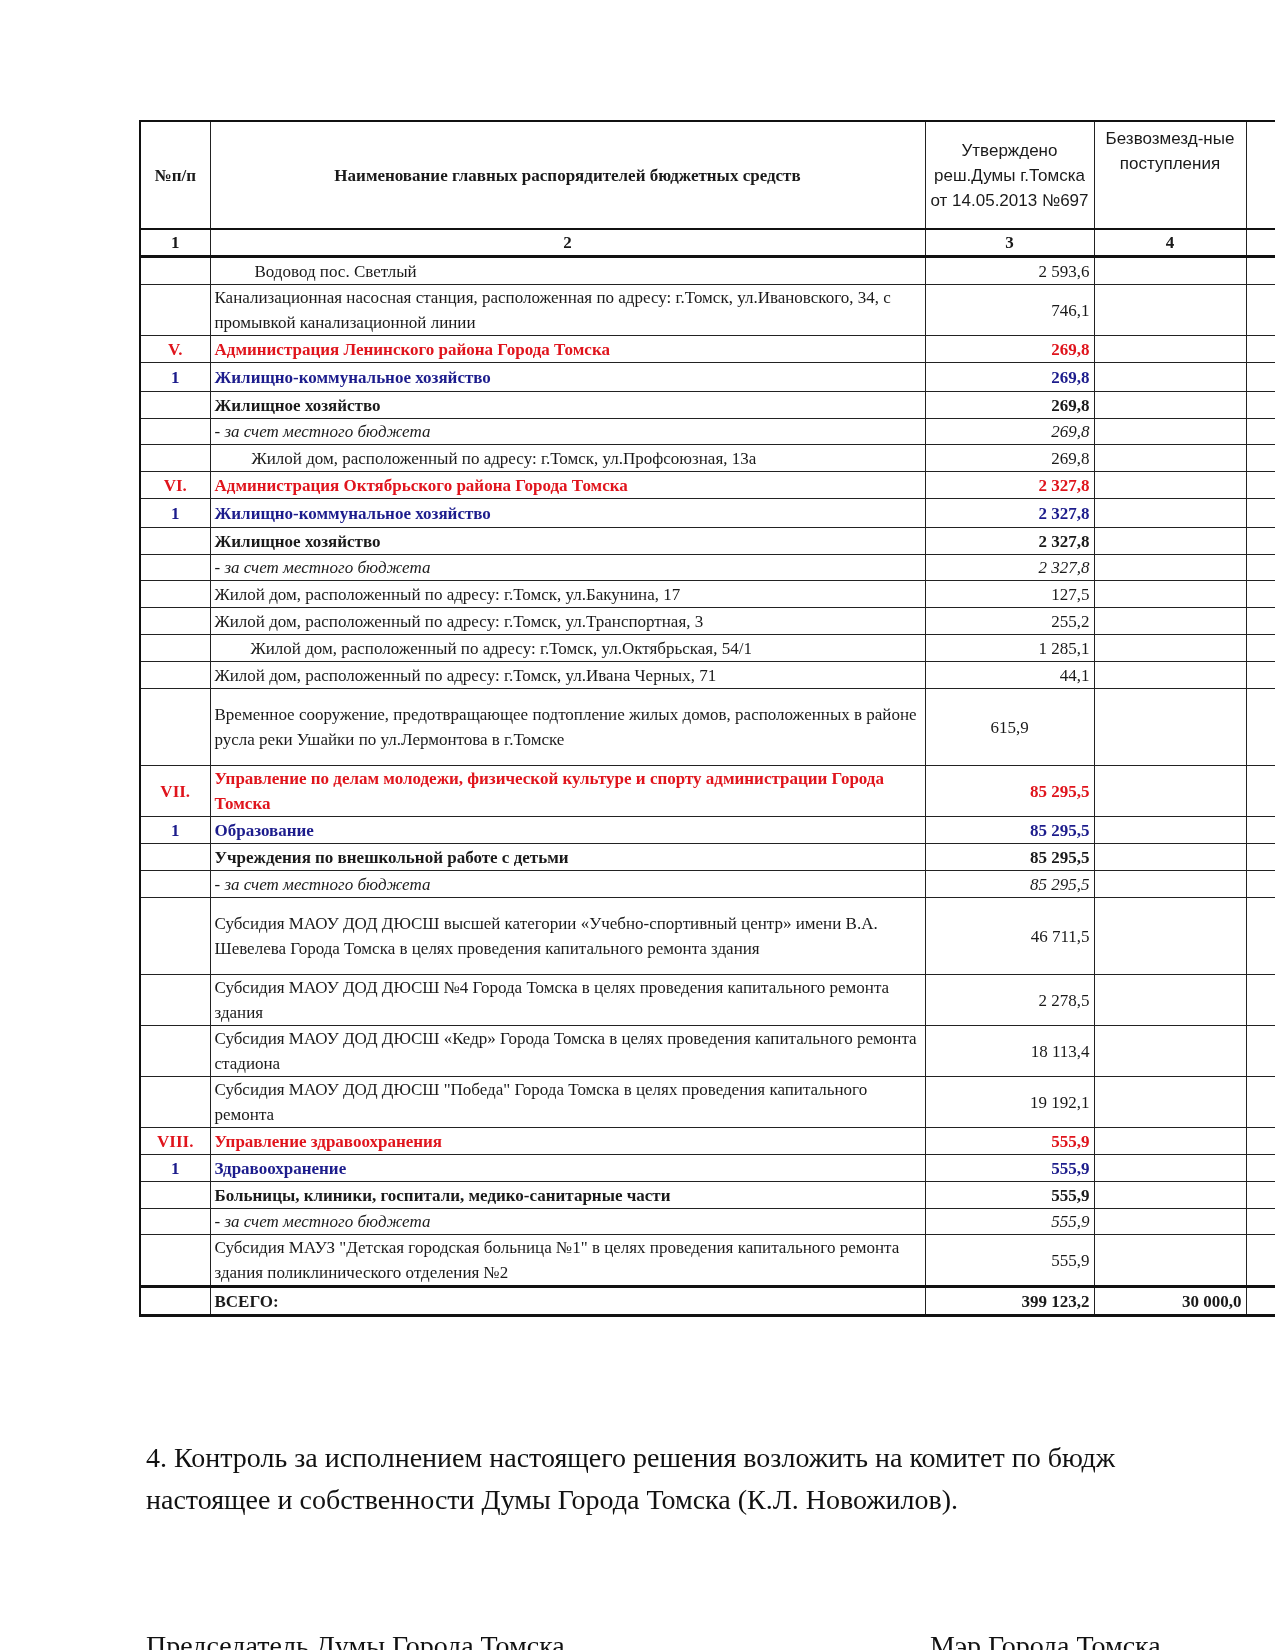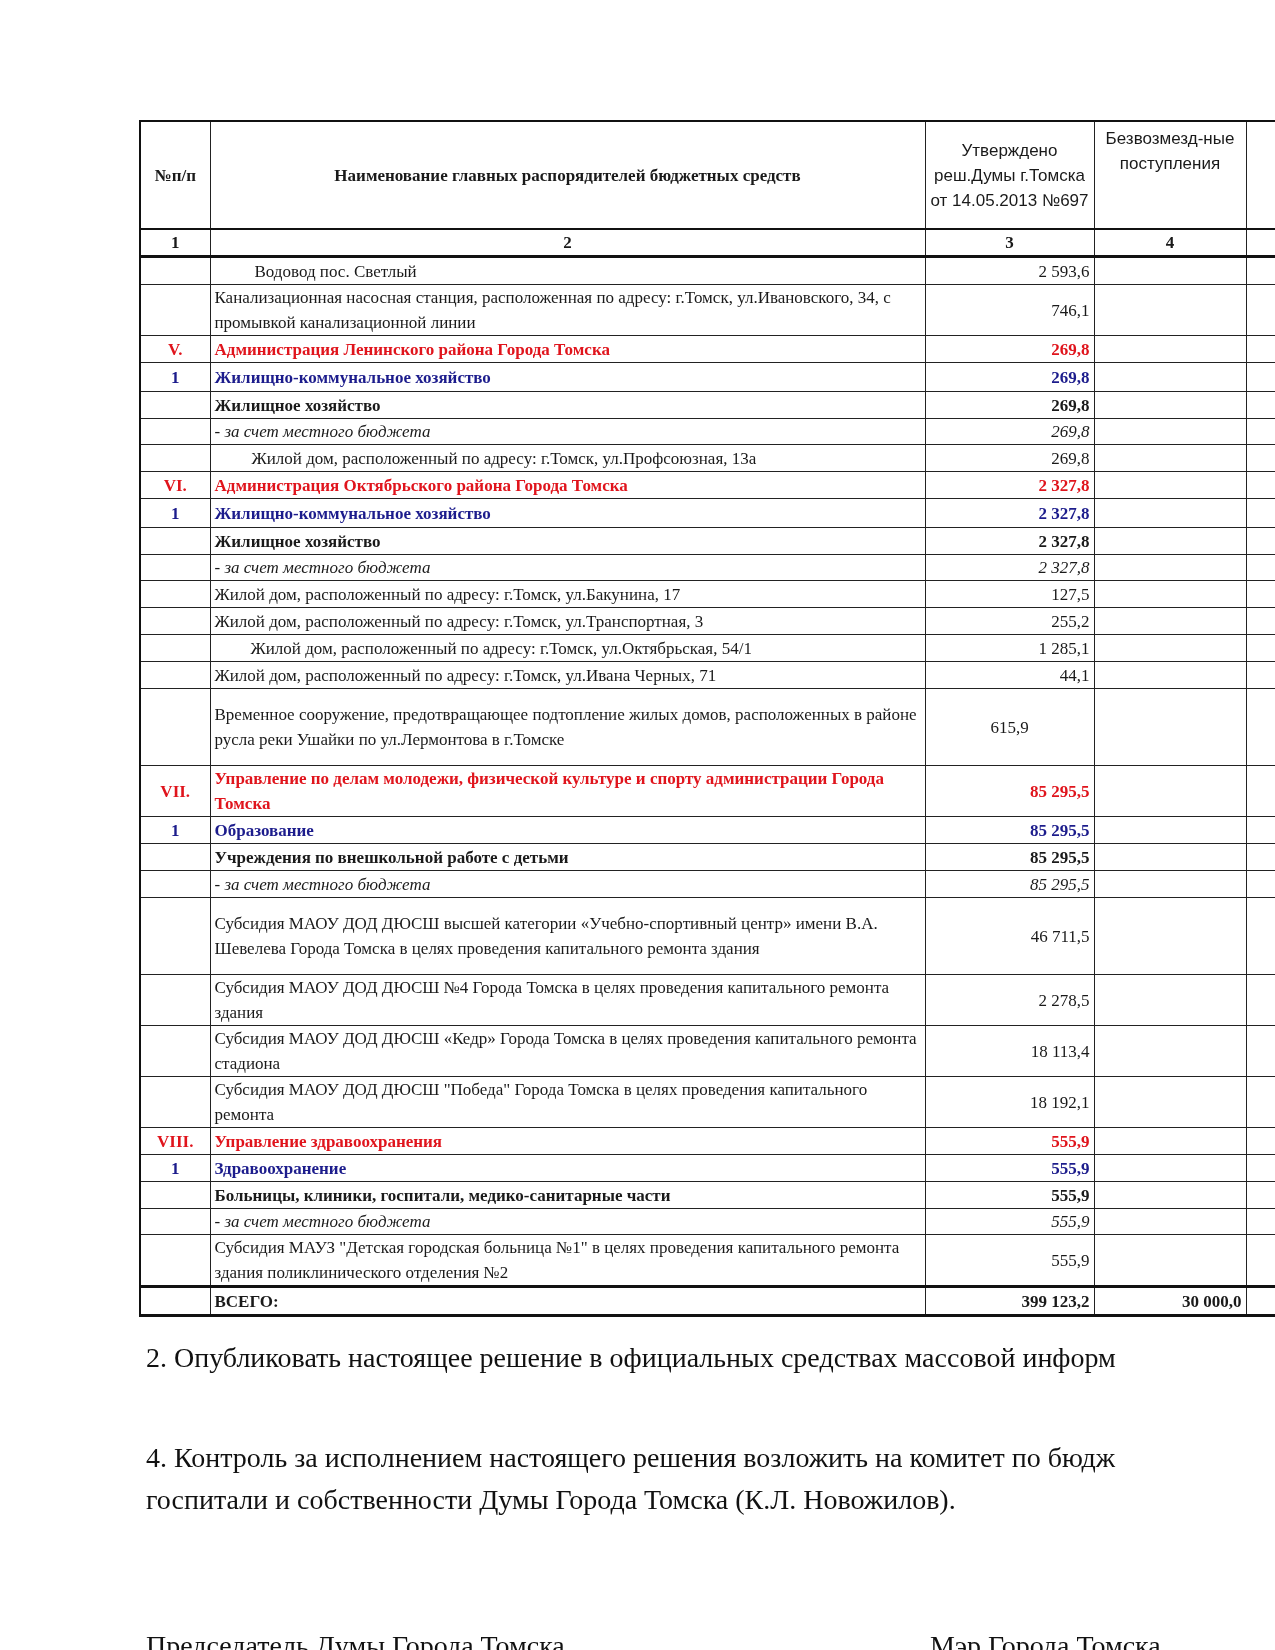--- a/index.html
+++ b/index.html
@@ -213,21 +213,21 @@
         <tr class="row-plain">
           <td class="idx" style="height: 50px;"></td>
           <td style="height: 50px;">Субсидия МАОУ ДОД ДЮСШ «Кедр» Города Томска в целях проведения капитального ремонта стадиона</td>
           <td class="num" style="height: 50px;">18 113,4</td>
           <td class="num" style="height: 50px;"></td>
           <td class="clip"></td>
         </tr>
         <tr class="row-plain">
           <td class="idx" style="height: 50px;"></td>
           <td style="height: 50px;">Субсидия МАОУ ДОД ДЮСШ "Победа" Города Томска в целях проведения капитального ремонта</td>
-          <td class="num" style="height: 50px;">18 192,1</td>
+          <td class="num" style="height: 50px;">19 192,1</td>
           <td class="num" style="height: 50px;"></td>
           <td class="clip"></td>
         </tr>
         <tr class="row-h1" style="color: rgb(224, 20, 28);">
           <td class="idx" style="height: 26px;">VIII.</td>
           <td style="height: 26px;">Управление здравоохранения</td>
           <td class="num" style="height: 26px;">555,9</td>
           <td class="num" style="height: 26px;"></td>
           <td class="clip"></td>
         </tr>
@@ -264,19 +264,18 @@
       <tr class="row-total">
         <td></td>
         <td>ВСЕГО:</td>
         <td class="num">399 123,2</td>
         <td class="num">30 000,0</td>
         <td class="clip"></td>
       </tr>
     </tfoot>
   </table>
 
-  <div class="para" style="top:1340px;">2. Опубликовать настоящее решение в официальных средствах массовой информ</div>
   <div class="para" style="top:1440px;">4. Контроль за исполнением настоящего решения возложить на комитет по бюдж</div>
-  <div class="para" style="top:1482px;">госпитали и собственности Думы Города Томска (К.Л. Новожилов).</div>
+  <div class="para" style="top:1482px;">настоящее и собственности Думы Города Томска (К.Л. Новожилов).</div>
 
   <div class="sign" style="left:146px;">Председатель Думы Города Томска</div>
   <div class="sign" style="left:930px;">Мэр Города Томска</div>
 </div>
 
 </body></html>

